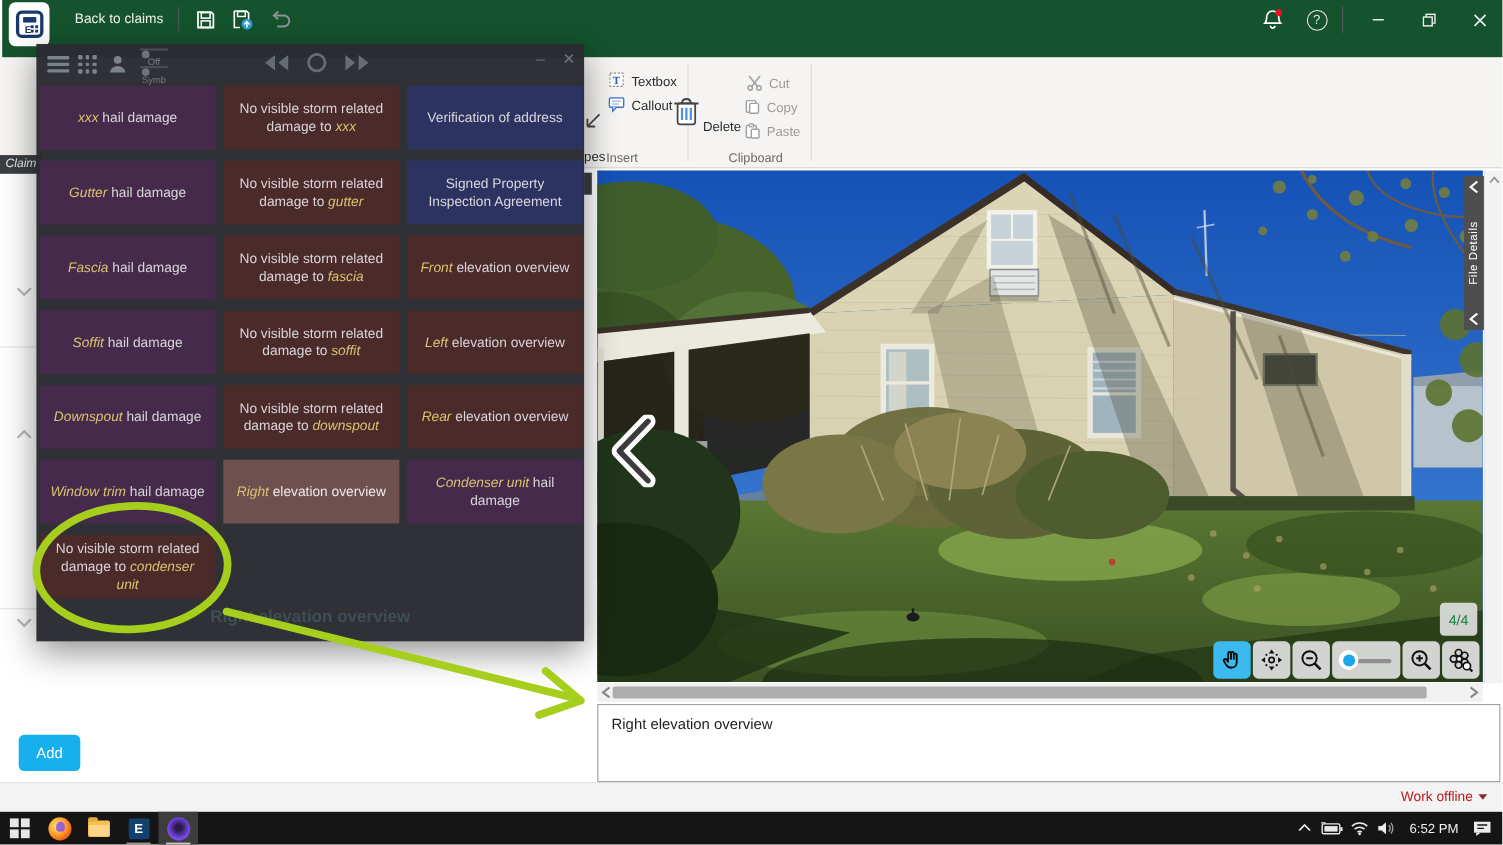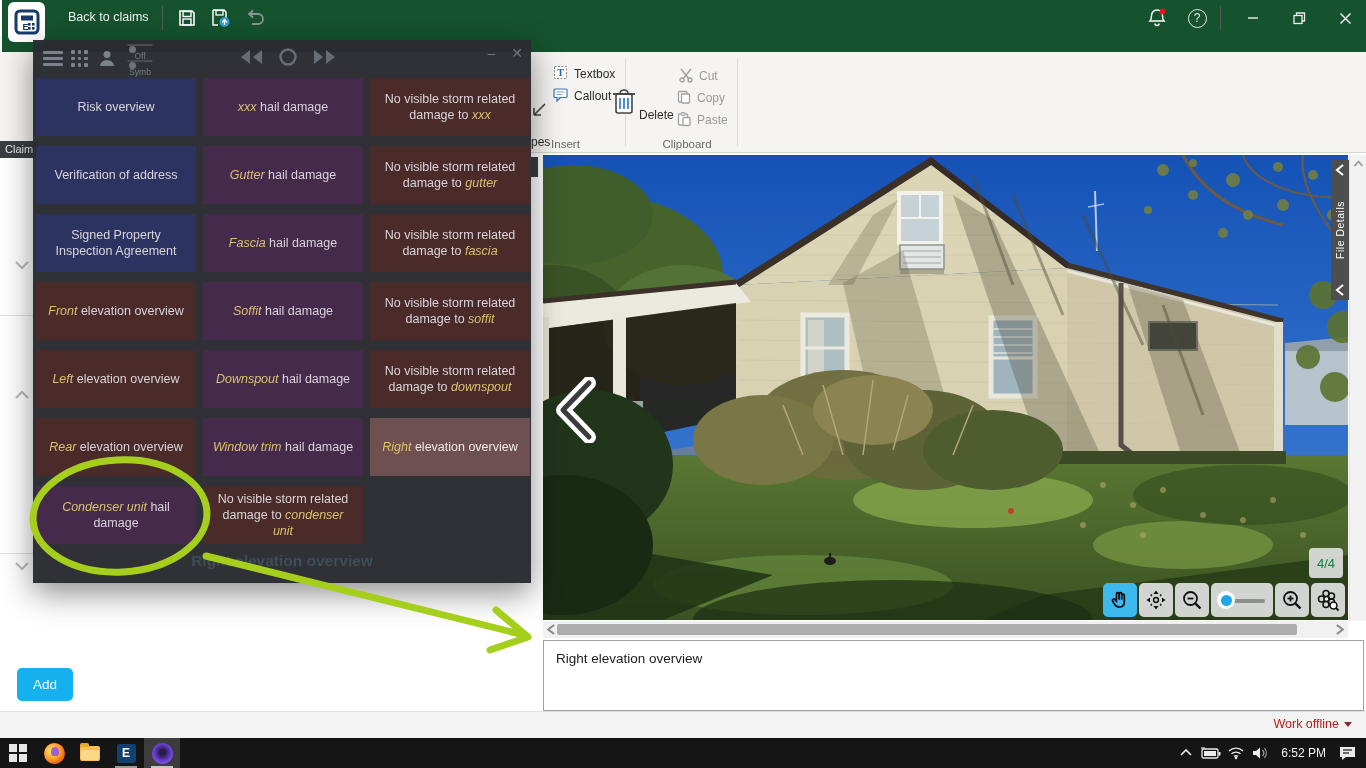--- a/index.html
+++ b/index.html
@@ -20,21 +20,21 @@
   .rgroup-label { position:absolute; top:102px; font-size:11.5px; color:#6a6866; text-align:center; }
   .rib-sep { position:absolute; top:22px; width:1px; height:88px; background:#dddbd9; }
   .small-btn { position:absolute; height:20px; display:flex; align-items:center; gap:5px; font-size:12px; color:#2b2b2b; }
   .small-btn.disabled { color:#9d9b99; }
   .big-btn { position:absolute; width:46px; height:66px; display:flex; align-items:flex-end; font-size:12px; color:#2b2b2b; }
   .frag { position:absolute; font-size:12px; color:#2b2b2b; }
 
   
   .leftrail-folder { position:absolute; left:0; top:64px; width:34px; text-align:center; z-index:4; font-size:11px; color:#3a3a3a; }
   .claim-tab { position:absolute; left:0; top:141px; width:38px; height:17px; background:#3a3d41; color:#e8e8e8; font-size:11px;
-               padding-left:5px; line-height:17px; z-index:6; }
+               padding-left:5px; line-height:17px; z-index:6;font-style:italic; }
   .rail-chev { position:absolute; left:12px; width:20px; height:14px; z-index:4; }
   .rail-div { position:absolute; left:0; width:33px; height:1px; background:#e3e3e3; z-index:4; }
 
   
   .photo { position:absolute; left:543px; top:155px; width:805px; height:465px; overflow:hidden; z-index:6; background:#2a62c0; }
   .photo svg { display:block; }
   .prev-arrow { position:absolute; left:8px; top:222px; width:48px; height:66px; z-index:8; }
   .counter-badge { position:absolute; right:5px; bottom:42px; width:34px; height:30px; background:rgba(222,222,222,.92);
                    border-radius:4px; color:#15803d; font-size:13px; display:flex; align-items:center; justify-content:center; z-index:9; }
   .ctrl-row { position:absolute; right:3px; bottom:3px; display:flex; gap:2px; z-index:9; }
@@ -536,23 +536,20 @@
             <path d="M2 1 L11 8 L2 15 z M14 1 L23 8 L14 15 z" fill="#666c73"></path>
           </svg>
       </div>
       <div class="ov-win">
         <span>–</span>
         <span>✕</span>
       </div>
     </div>
 
     <div class="tile-grid">
-        <div class="tile v-navy">
-          <span>Risk overview</span>
-        </div>
         <div class="tile v-purple">
           <span><em>xxx</em> hail damage</span>
         </div>
         <div class="tile v-maroon">
           <span>No visible storm related damage to <em>xxx</em></span>
         </div>
         <div class="tile v-navy">
           <span>Verification of address</span>
         </div>
         <div class="tile v-purple">

